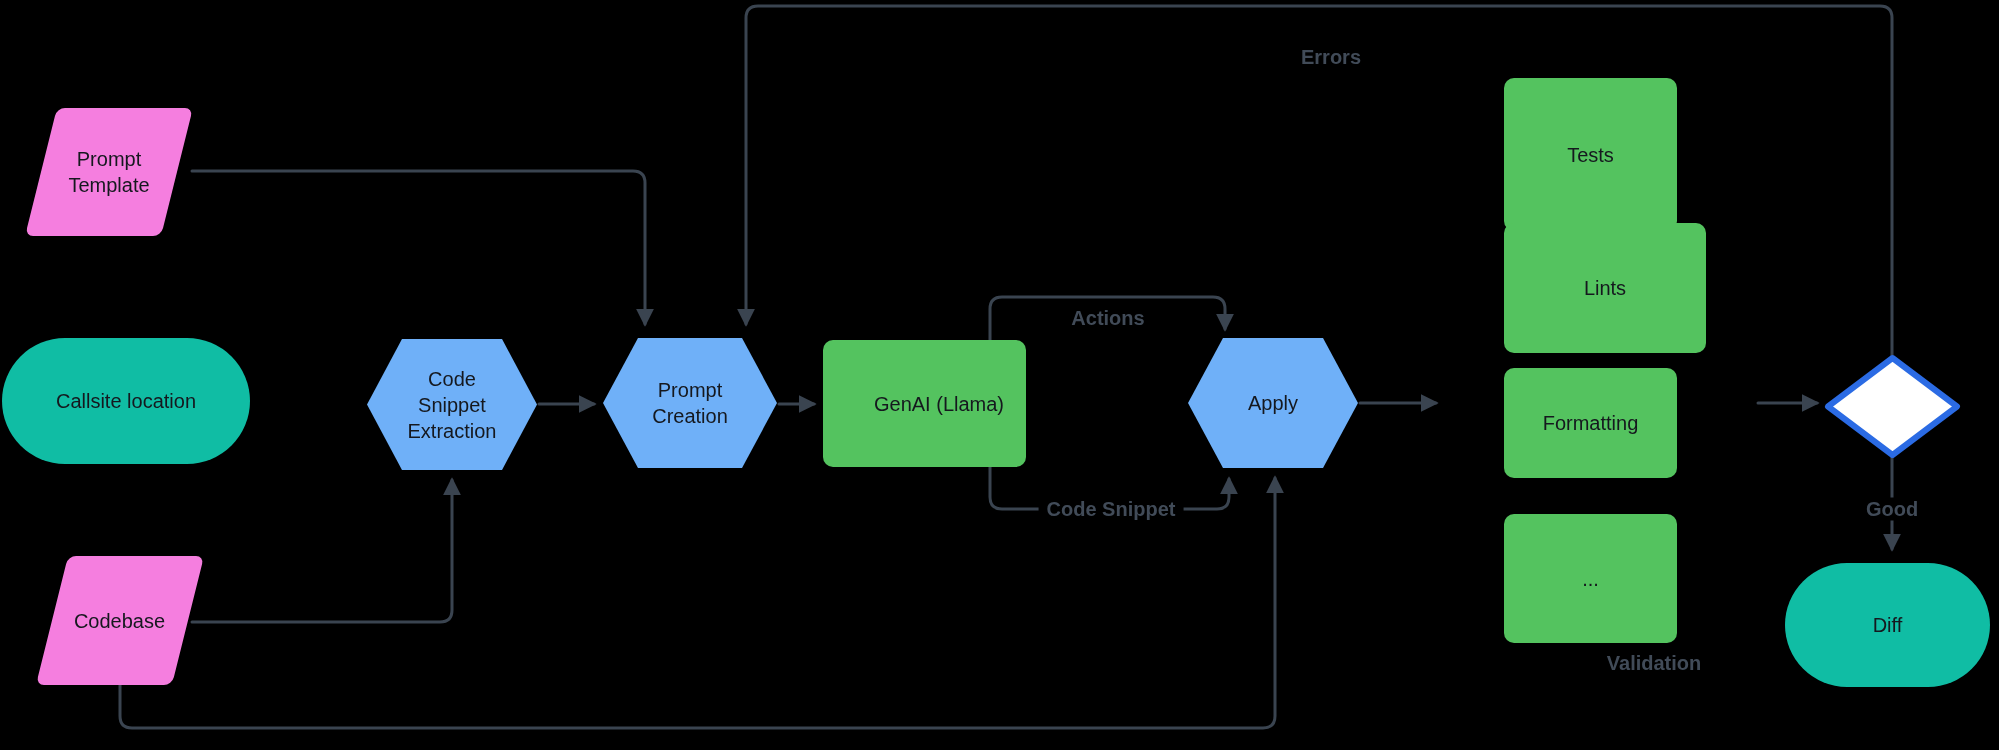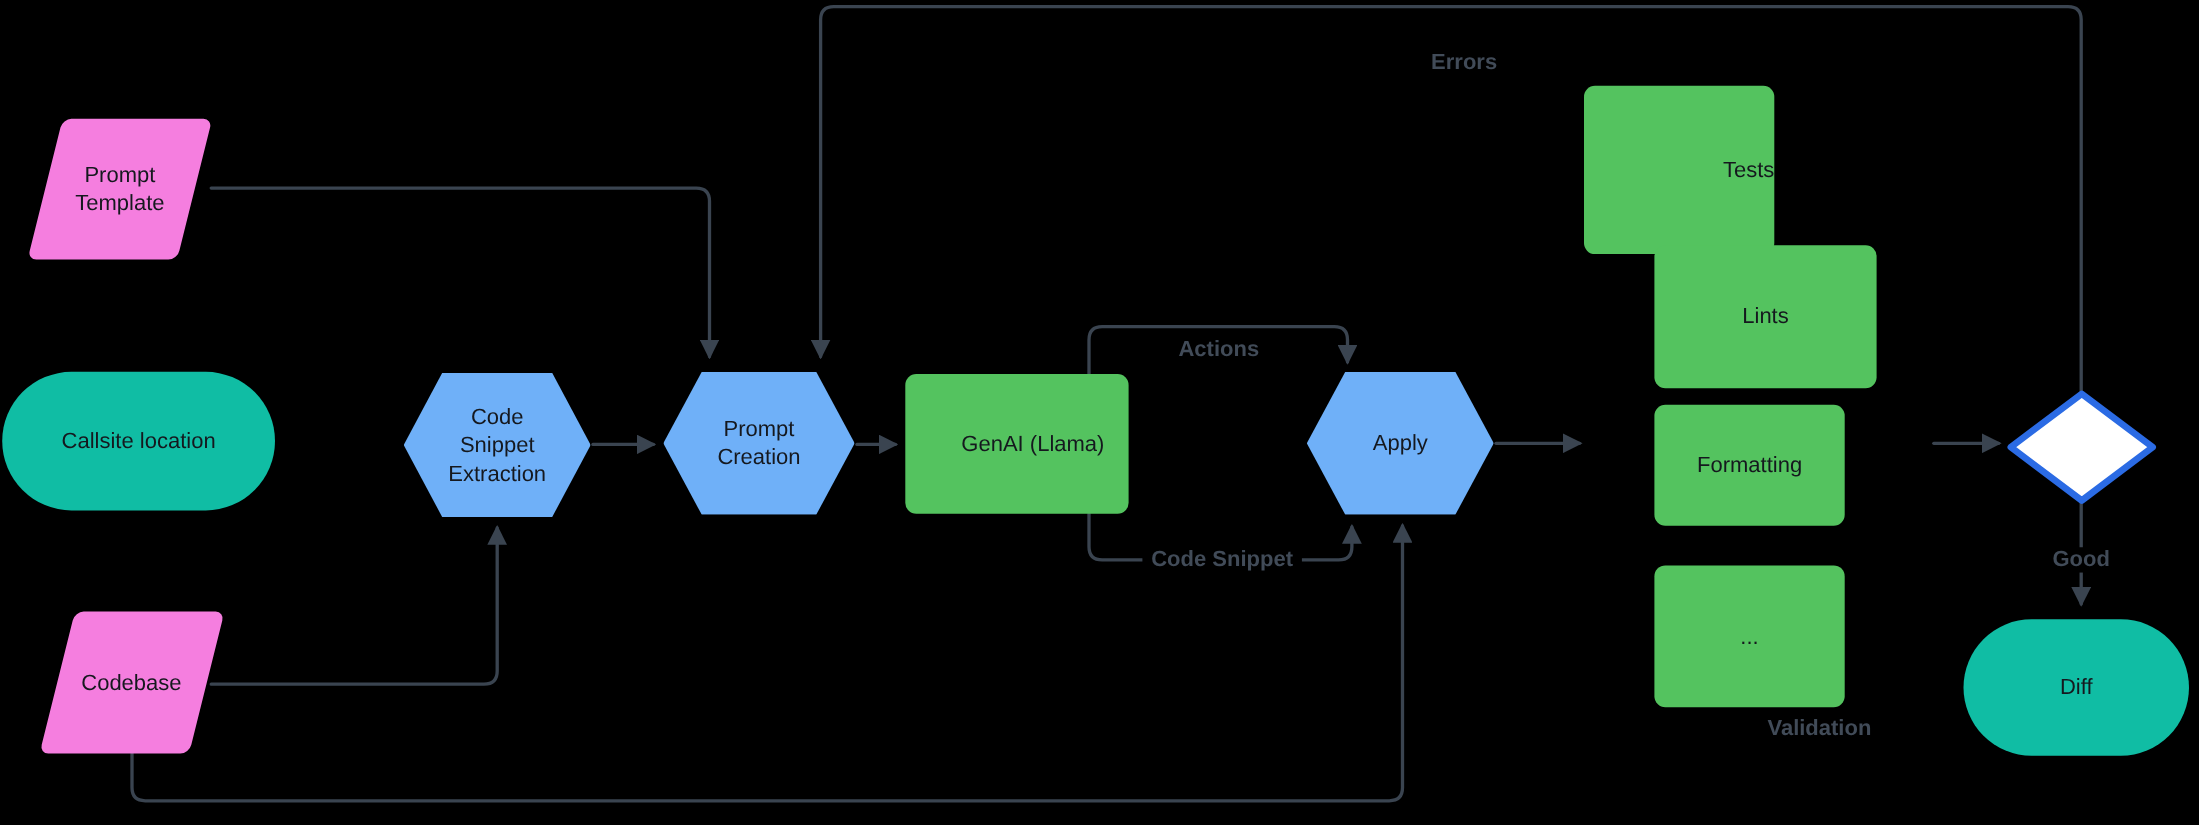--- a/index.html
+++ b/index.html
@@ -84,21 +84,21 @@
   </div>
 
   <div class="node rrect" style="left:823px;top:340px;width:174px;height:127px;padding-left:29px;">
     <span>GenAI (Llama)</span>
   </div>
 
   <div class="node hex hex-a" style="left:1188px;top:338px;width:170px;height:130px;">
     <span>Apply</span>
   </div>
 
-  <div class="node rrect" style="left:1440px;top:78px;width:173px;height:153px;justify-content:flex-end;">
+  <div class="node rrect" style="left:1504px;top:78px;width:173px;height:153px;">
     <span>Tests</span>
   </div>
   <div class="node rrect" style="left:1504px;top:223px;width:202px;height:130px;">
     <span>Lints</span>
   </div>
   <div class="node rrect" style="left:1504px;top:368px;width:173px;height:110px;">
     <span>Formatting</span>
   </div>
   <div class="node rrect" style="left:1504px;top:514px;width:173px;height:129px;">
     <span>...</span>

